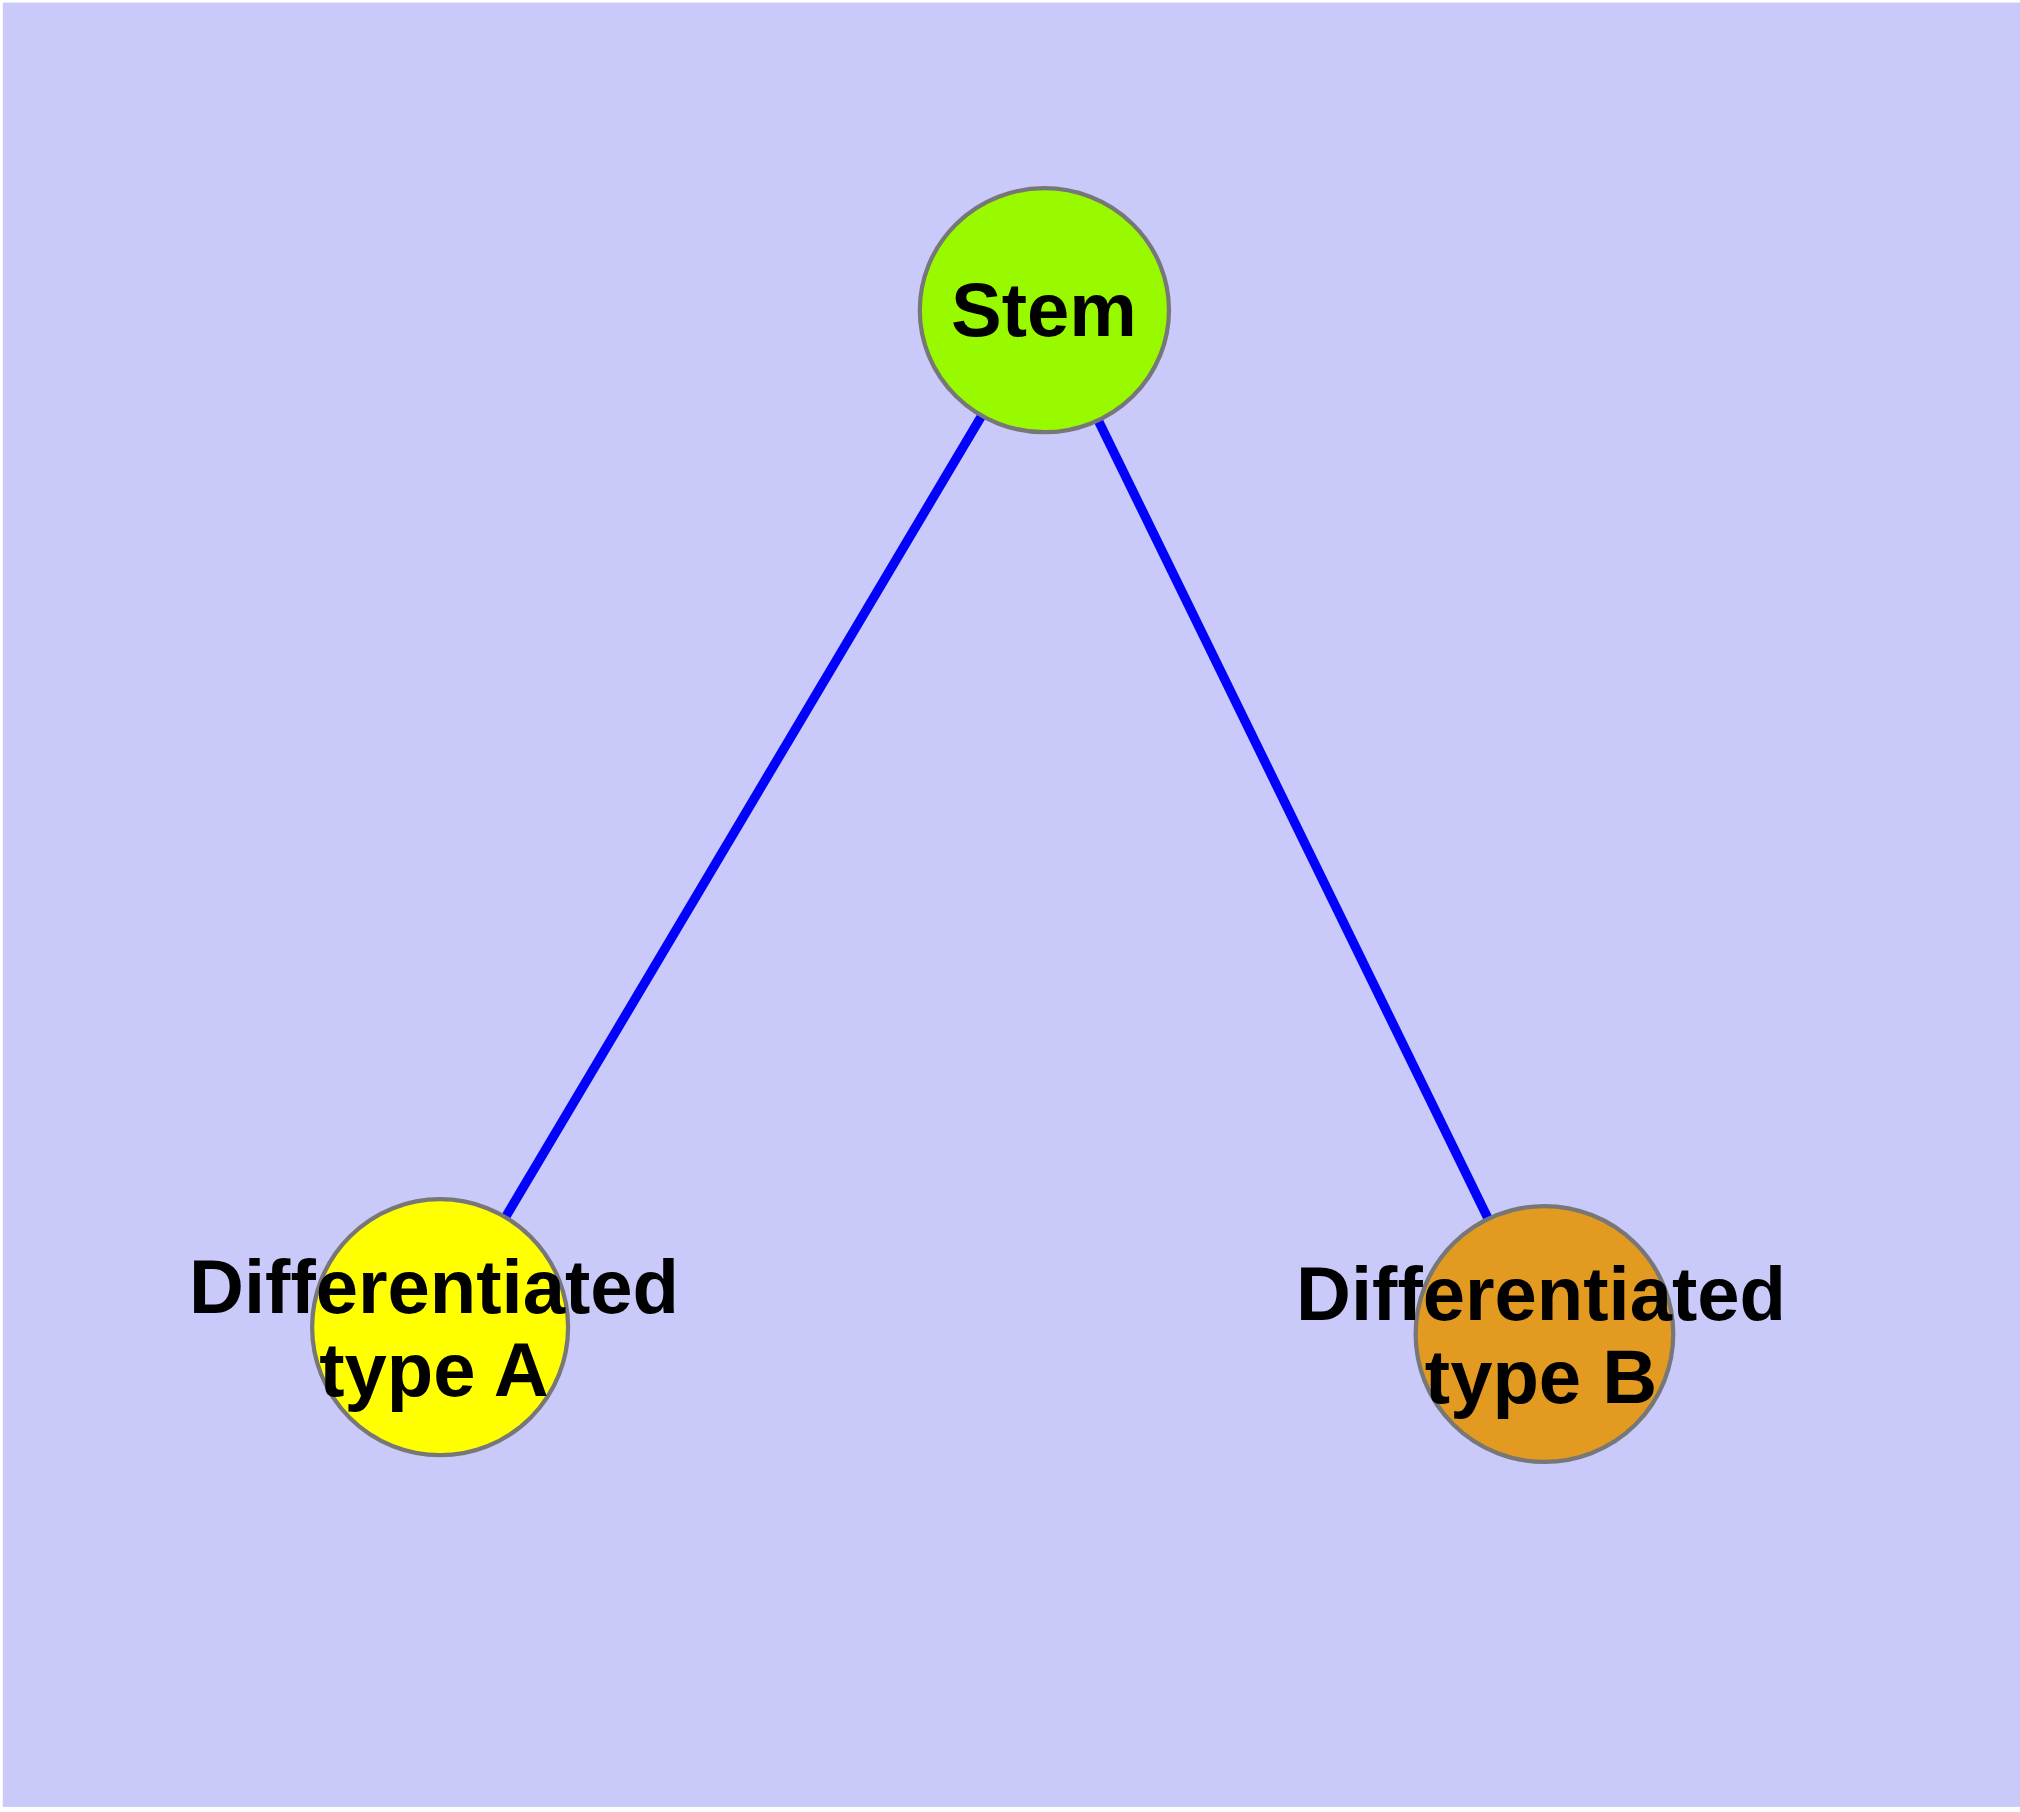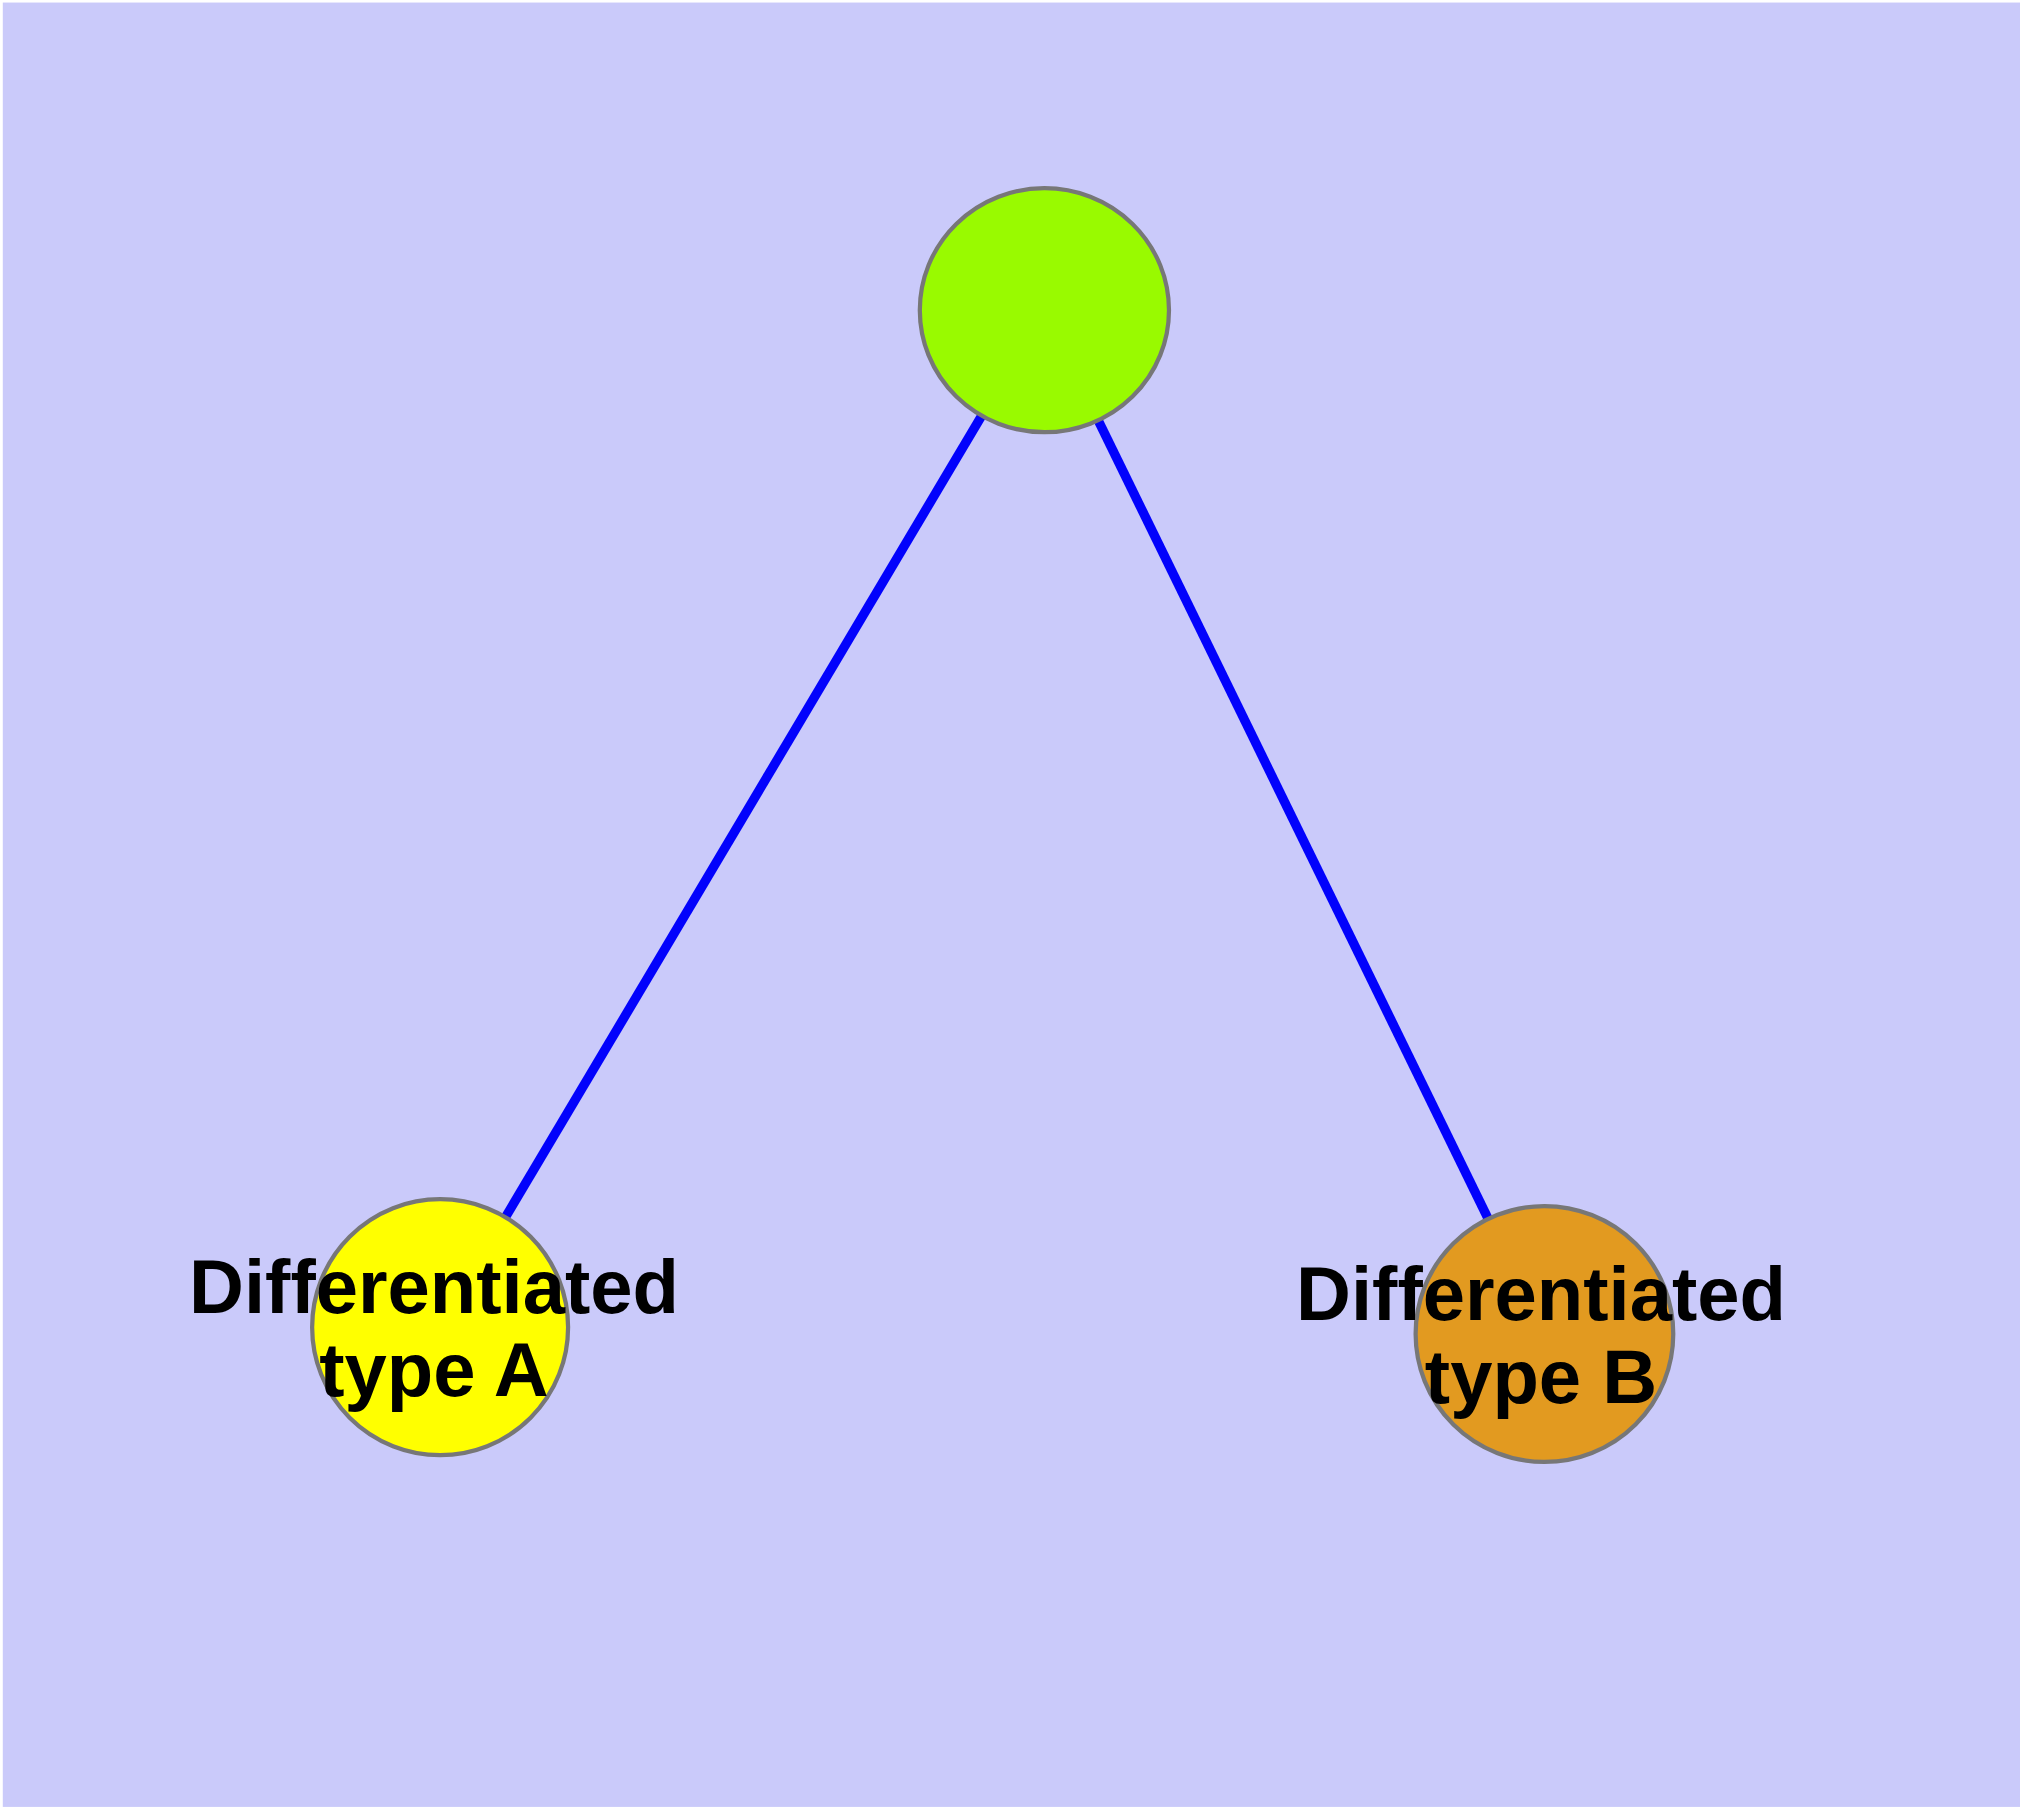--- a/index.html
+++ b/index.html
@@ -60,20 +60,21 @@
 
     <line x1="1232" y1="366" x2="1822" y2="1574" class="edge" stroke="#0202FC"></line>
 
     <ellipse cx="1232" cy="366" rx="147" ry="144" class="node" fill="#99FA00"></ellipse>
 
     <ellipse cx="519" cy="1566" rx="151" ry="151" class="node" fill="#FFFF00"></ellipse>
 
     <ellipse cx="1822" cy="1574" rx="152" ry="151" class="node" fill="#E29A20"></ellipse>
   </svg>
 
+  <div class="node-label label-stem">Stem</div>
 
   <div class="node-label label-typea">Differentiated
 type A</div>
 
   <div class="node-label label-typeb">Differentiated
 type B</div>
 
 </div>
 
 

